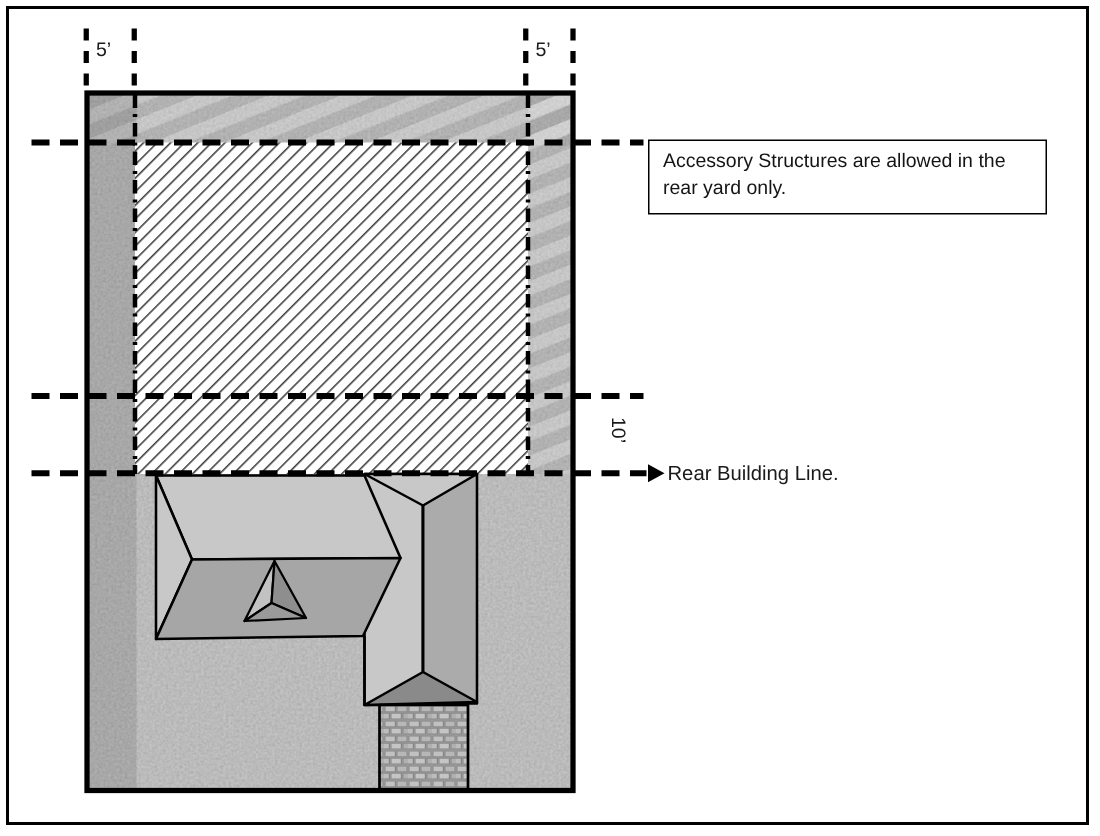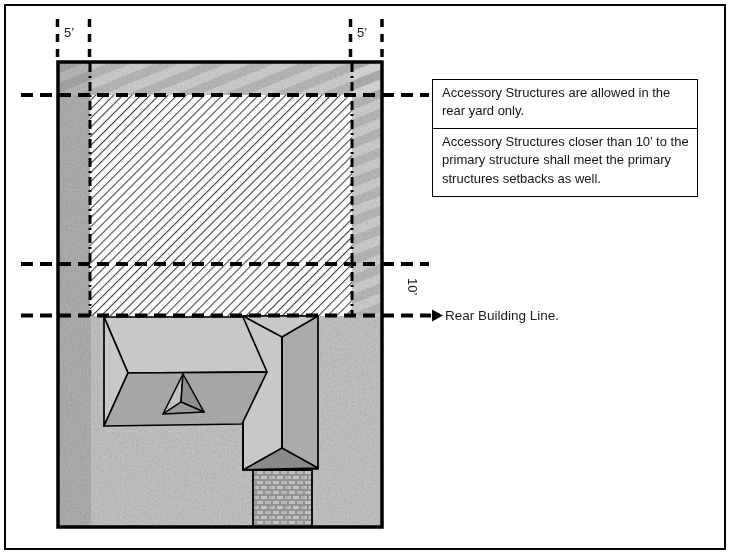--- a/index.html
+++ b/index.html
@@ -1,20 +1,20 @@
 <!DOCTYPE html>
 <html><head>
 <meta charset="utf-8">
 <style>
   html,body{margin:0;padding:0;background:#fff;}
   body{font-family:"Liberation Sans","DejaVu Sans",sans-serif;}
   #stage{position:relative;width:733px;height:557px;background:#fff;overflow:hidden;}
   .frame{position:absolute;left:4px;top:4px;width:722px;height:546px;border:2.5px solid #000;box-sizing:border-box;}
   #plan-svg{position:absolute;left:0;top:0;}
-  .rules-panel{position:absolute;left:432px;top:79px;width:266px;}
+  .rules-panel{position:absolute;left:432px;top:93px;width:266px;}
   .rule-box{box-sizing:border-box;width:266px;border:1.2px solid #000;background:#fff;
             padding:4px 8px 3px 9px;font-size:13px;line-height:1.42;color:#141414;}
   .rule-box + .rule-box{margin-top:-1.2px;}
   .rule-box.r1{min-height:50px;}
   .rule-box.r2{min-height:50px;}
   .rule-box.r3{min-height:69px;}
   svg text{font-family:"Liberation Sans","DejaVu Sans",sans-serif;fill:#1a1a1a;}
   .dim-label{font-size:13px;}
   .rbl-label{font-size:13.5px;}
 </style>
@@ -105,15 +105,14 @@
 
     <text x="64" y="37" class="dim-label">5’</text>
     <text x="357" y="37" class="dim-label">5’</text>
     <text x="405" y="289" class="dim-label" transform="rotate(90 412 285)">10’</text>
     <polygon points="432,309.5 443,315.5 432,321.5" fill="#000"></polygon>
     <text x="445" y="320" class="rbl-label">Rear Building Line.</text>
   </svg>
 
   <div class="rules-panel">
     <div class="rule-box r1">Accessory Structures are allowed in the rear yard only.</div>
-    <div class="rule-box r3">Accessory Structures closer than 10’ to the primary structure shall meet the primary structures setbacks as well.</div>
   </div>
 </div>
 
 </body></html>

